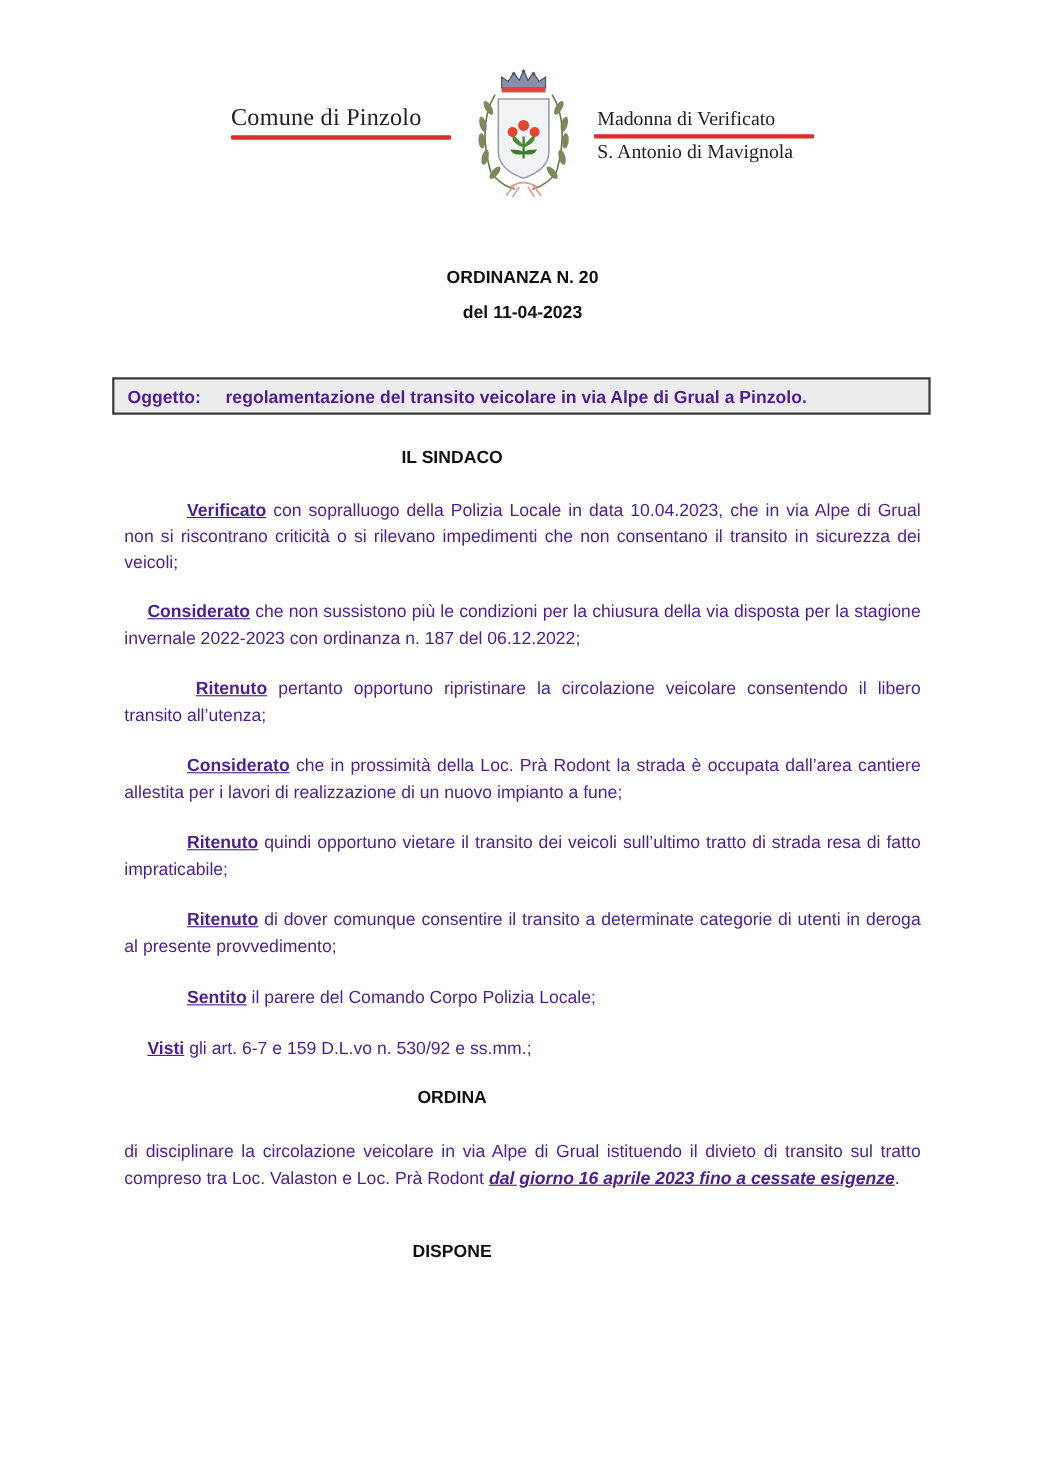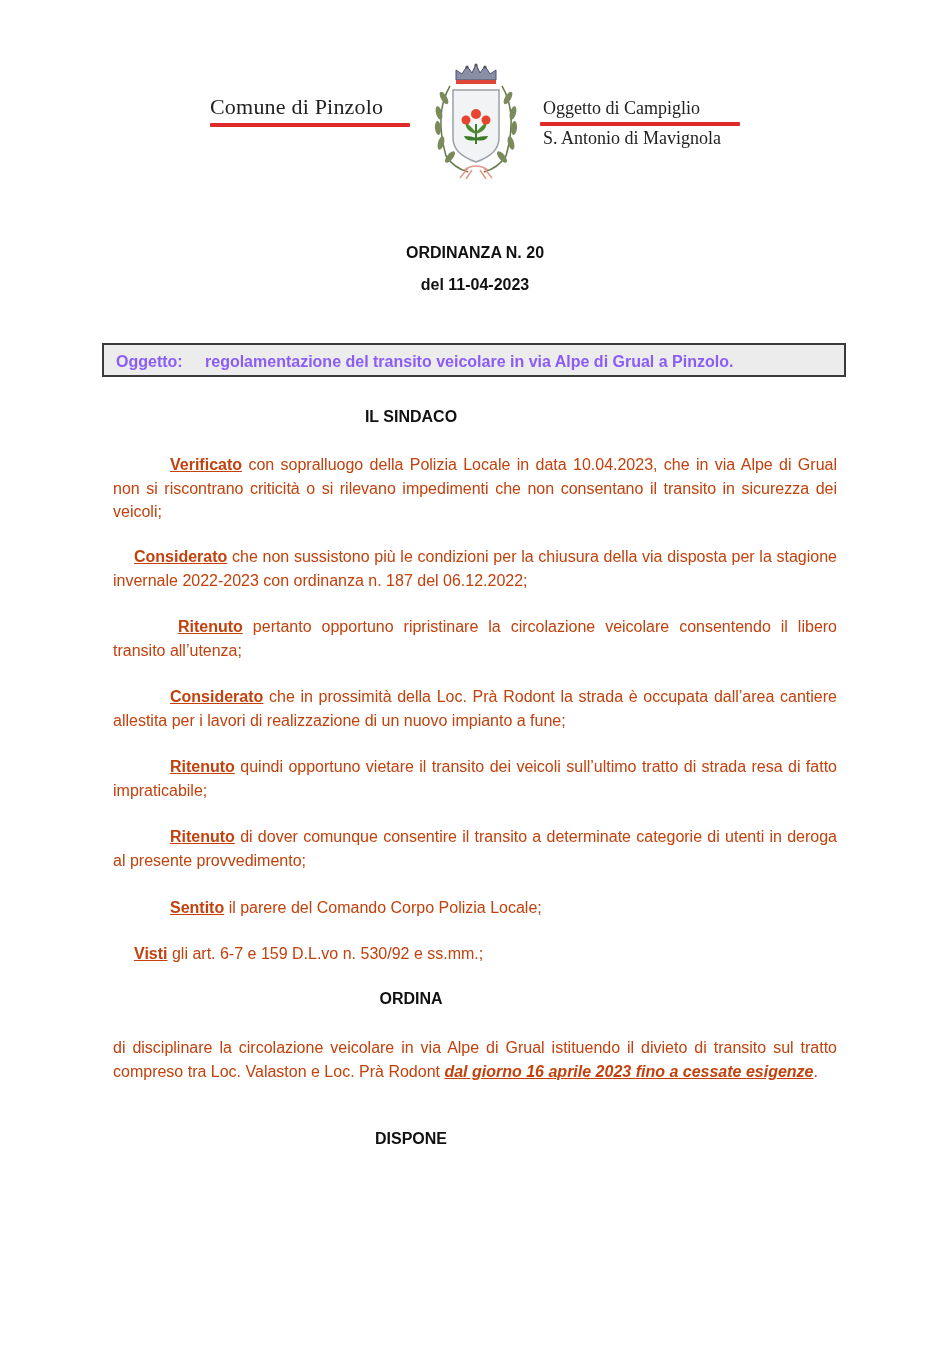--- a/index.html
+++ b/index.html
@@ -15,27 +15,27 @@
   .hdr-right .bar { position: absolute; left: -3px; top: 24px; width: 200px; height: 4px; background: #e02a2a; border-radius: 1px; }
   .hdr-right .n2 { position: absolute; left: 0; top: 30px; font-family: "Liberation Serif", serif; font-size: 18px; color: #222; white-space: nowrap; }
   .crest { position: absolute; left: 420px; top: 58px; width: 112px; height: 122px; }
 
   
   .title { position: absolute; left: 0; width: 950px; text-align: center; font-family: "Liberation Sans", sans-serif; font-weight: bold; font-size: 16px; color: #111; }
   .t1 { top: 244px; }
   .t2 { top: 276px; }
 
   
-  .subject { position: absolute; left: 102px; top: 343px; width: 744px; height: 34px; border: 2px solid #3a3a3a; background: #ececec; box-sizing: border-box; font-family: "Liberation Sans", sans-serif; font-weight: bold; font-size: 16px; color: #8b5cf6; }
+  .subject { position: absolute; left: 102px; top: 343px; width: 744px; height: 34px; border: 2px solid #3a3a3a; background: #ececec; box-sizing: border-box; font-family: "Liberation Sans", sans-serif; font-weight: bold; font-size: 16px; color: #4c1d95; }
   .subject .lbl { position: absolute; left: 12px; top: 8px; }
   .subject .txt { position: absolute; left: 101px; top: 8px; white-space: nowrap; }
 
   
   .heading { position: absolute; left: 0; width: 822px; text-align: center; font-family: "Liberation Sans", sans-serif; font-weight: bold; font-size: 16px; color: #111; }
-  .para { position: absolute; left: 113px; width: 724px; font-family: "Liberation Sans", sans-serif; font-size: 16px; line-height: 23.5px; color: #c2410c; text-align: justify; }
+  .para { position: absolute; left: 113px; width: 724px; font-family: "Liberation Sans", sans-serif; font-size: 16px; line-height: 23.5px; color: #4c1d95; text-align: justify; }
   .para .kw { font-weight: bold; text-decoration: underline; }
   .para .em { font-weight: bold; font-style: italic; text-decoration: underline; }
 </style>
 </head>
 <body>
 
 <div class="page">
 
   <div class="hdr-left">
     <div class="name">Comune di Pinzolo</div>
@@ -83,21 +83,21 @@
     <g stroke="#e09a8a" stroke-width="1.5" fill="none">
       <path d="M44 112 Q56 104 68 112"></path>
       <path d="M48 110 L40 120"></path>
         <path d="M64 110 L72 120"></path>
       <path d="M52 112 L46 121"></path>
         <path d="M60 112 L66 121"></path>
     </g>
   </svg>
 
   <div class="hdr-right">
-    <div class="n1">Oggetto di Campiglio</div>
+    <div class="n1">Madonna di Verificato</div>
     <div class="bar"></div>
     <div class="n2">S. Antonio di Mavignola</div>
   </div>
 
   <div class="title t1">ORDINANZA N. 20</div>
   <div class="title t2">del 11-04-2023</div>
 
   <div class="subject">
     <span class="lbl">Oggetto:</span>
     <span class="txt">regolamentazione del transito veicolare in via Alpe di Grual a Pinzolo.</span>

